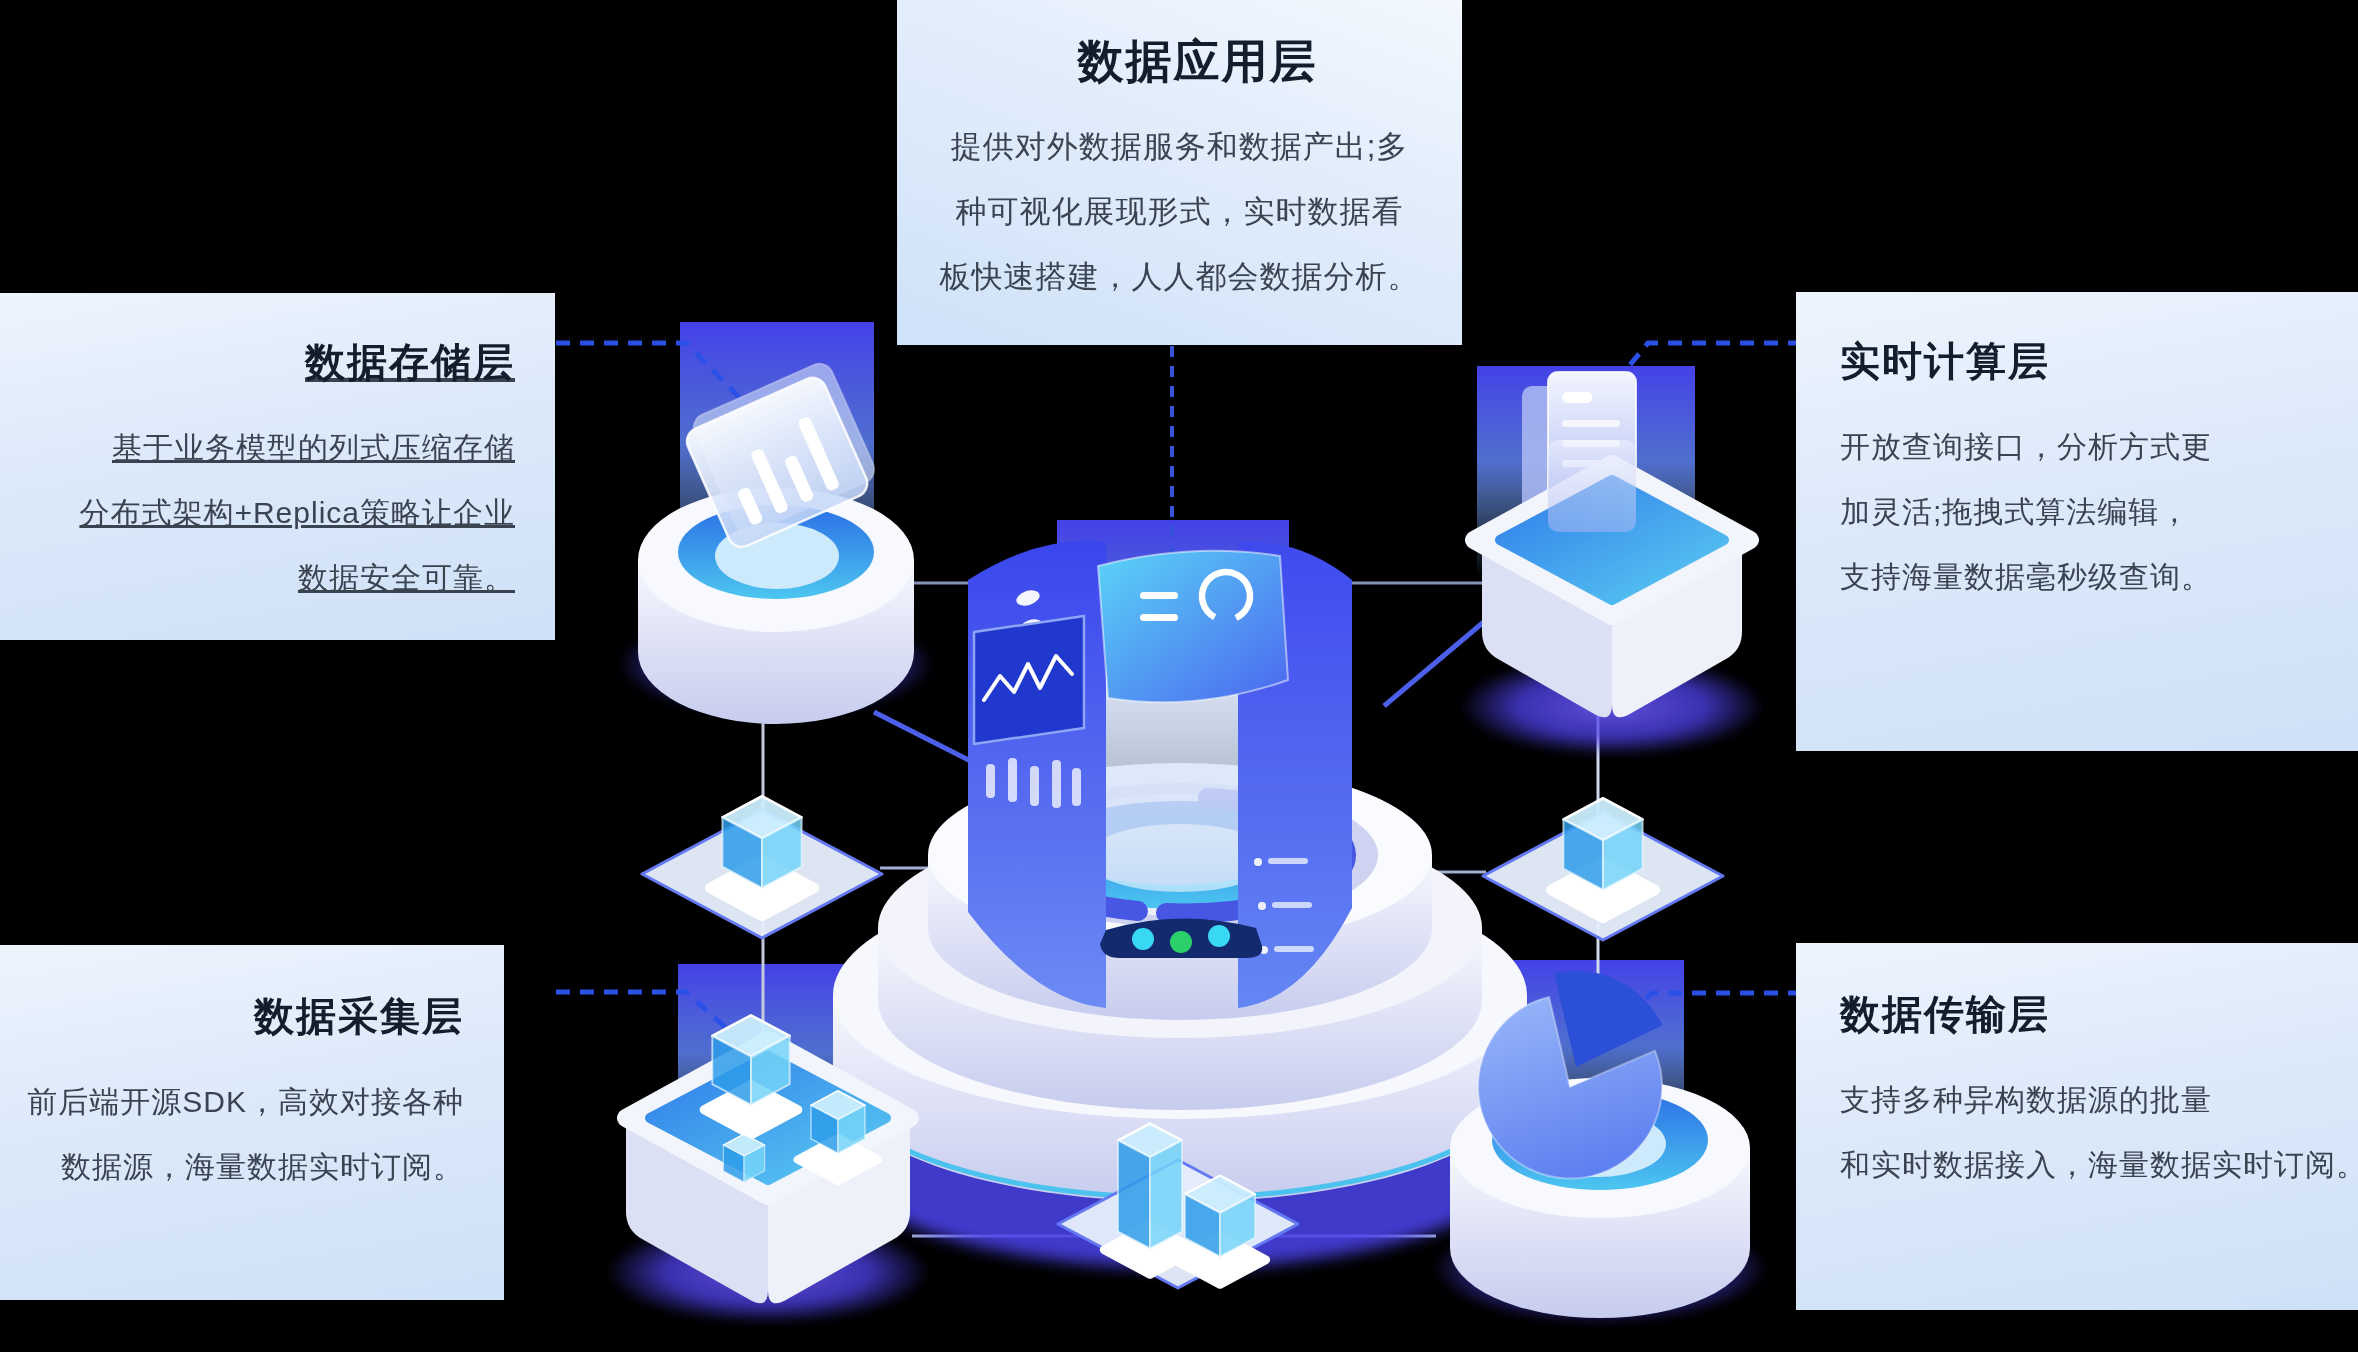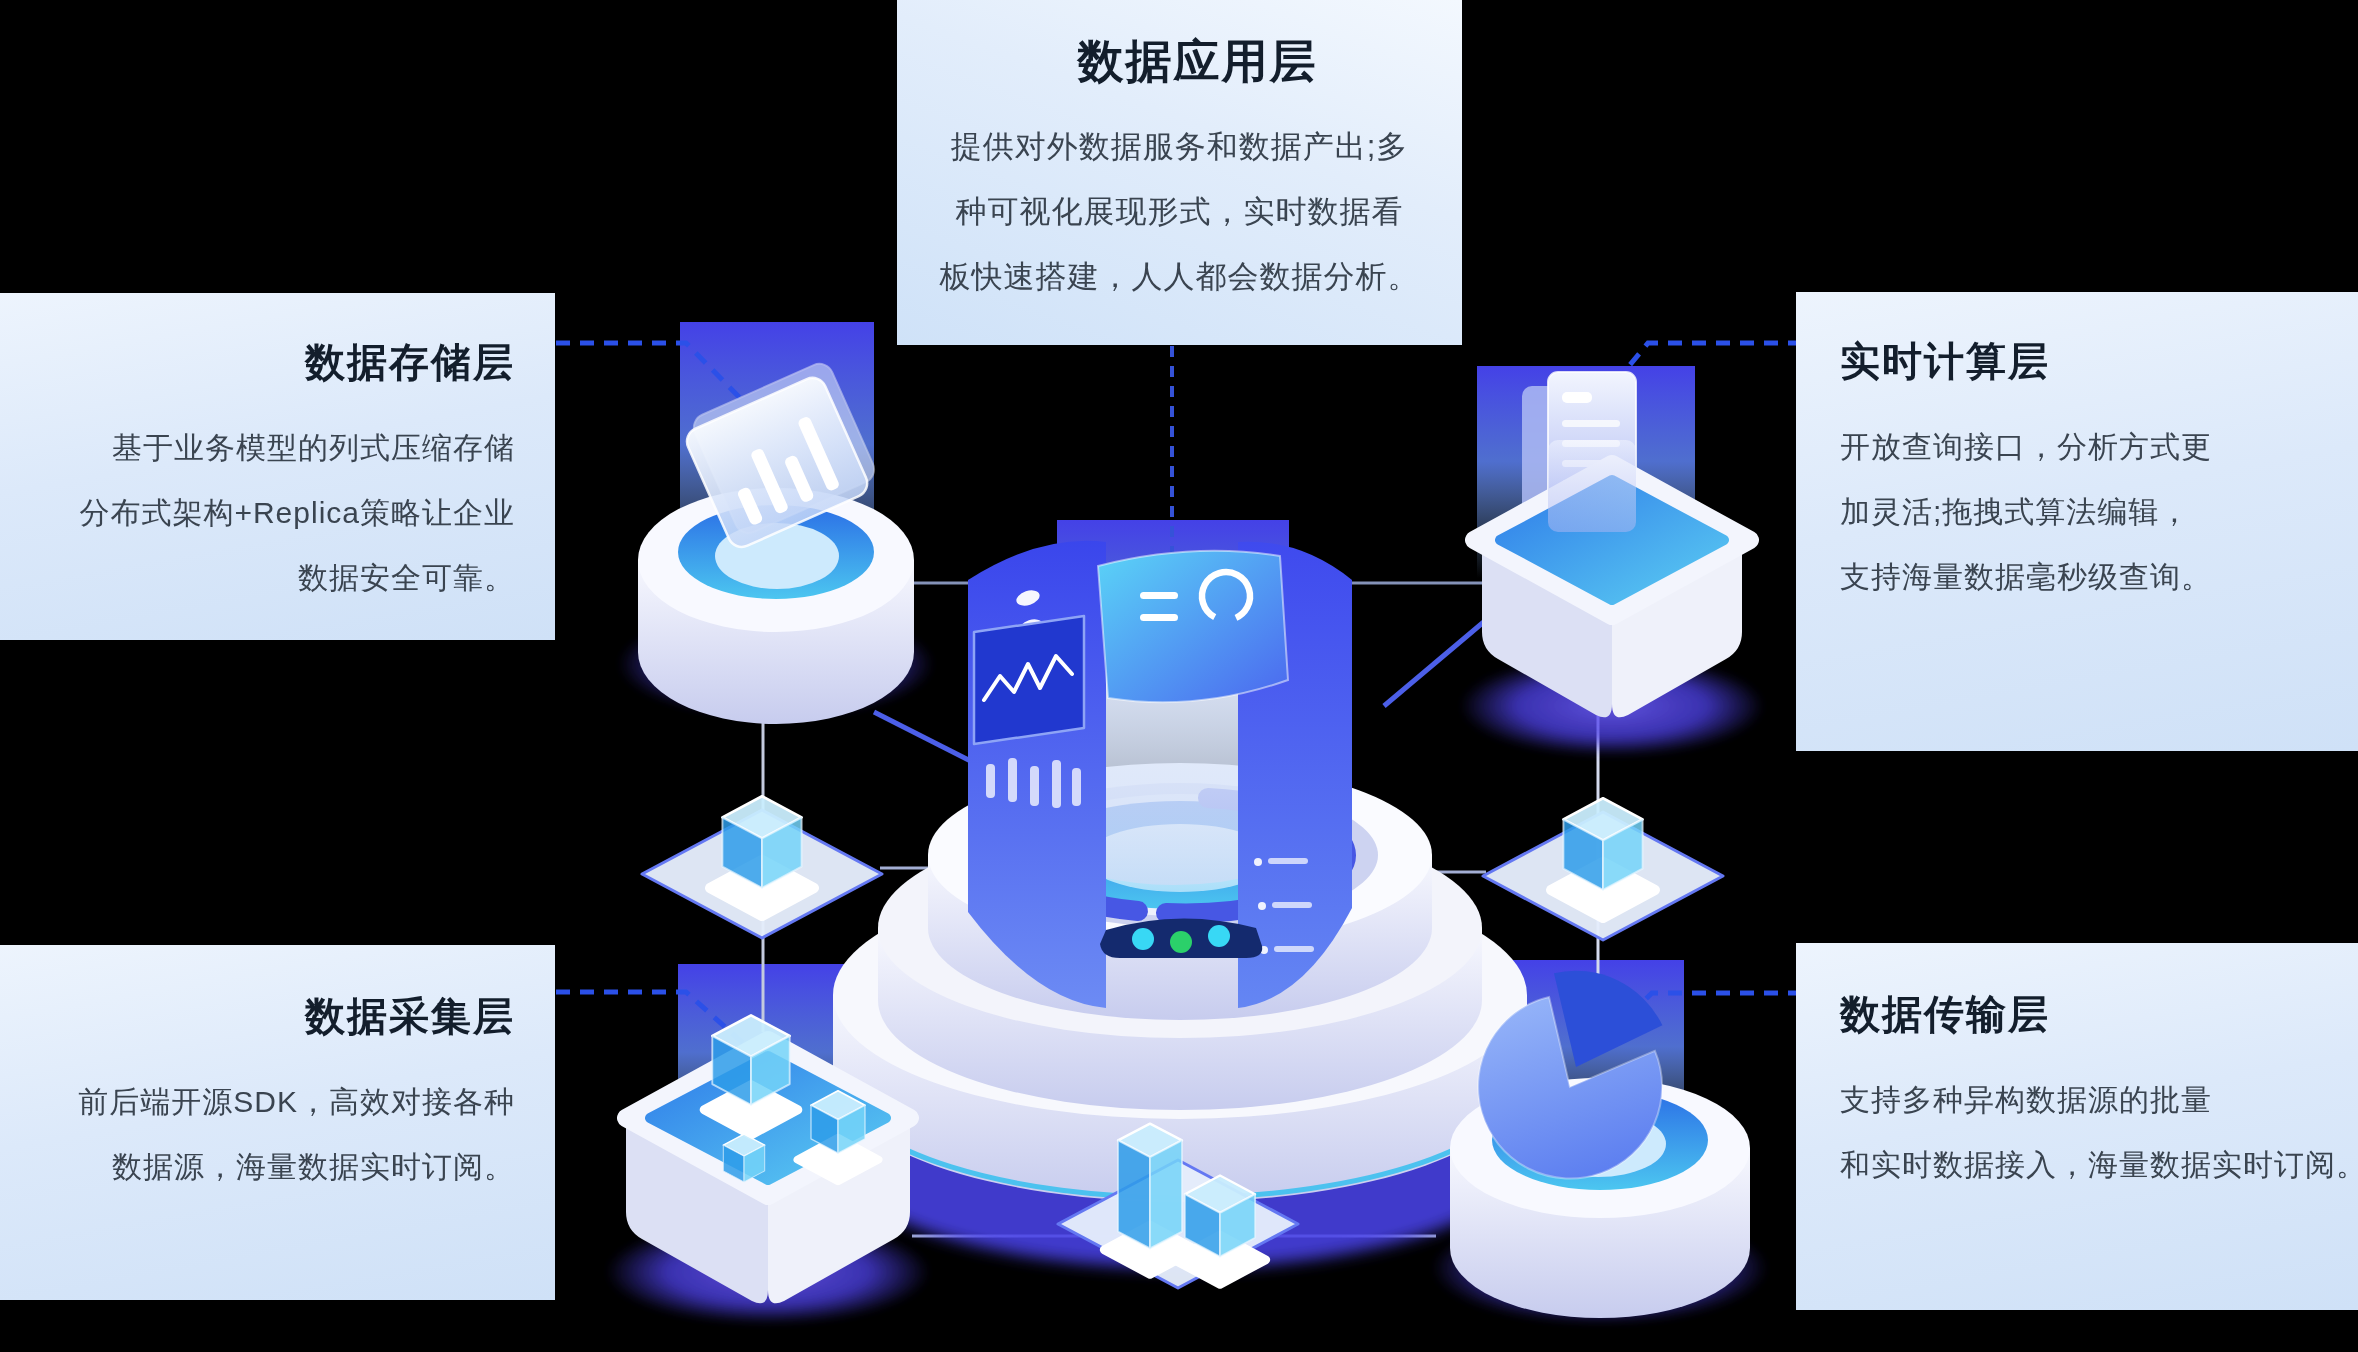--- a/index.html
+++ b/index.html
@@ -8,23 +8,23 @@
   .stage{position:absolute;inset:0;width:2358px;height:1352px;}
   .illu{position:absolute;left:0;top:0;}
   .card{position:absolute;background:linear-gradient(170deg,#edf4fd 0%,#dce9fa 45%,#cfe1f7 100%);
         color:#3a4450;}
   .card-title{font-size:40px;font-weight:700;color:#131e2c;letter-spacing:2px;line-height:50px;}
   .card-line{font-size:30px;line-height:65px;letter-spacing:1px;white-space:nowrap;}
   .card-app{left:897px;top:0;width:565px;height:345px;text-align:center;padding-top:36px;box-sizing:border-box;
             background:linear-gradient(200deg,#f3f8fe 0%,#e2edfb 40%,#cfe2f8 100%);}
   .card-app .card-title{font-size:46px;margin-bottom:26px;margin-left:36px;}
   .card-app .card-line{font-size:31px;}
-  .card-storage{left:0;top:293px;width:555px;height:347px;text-align:right;padding:44px 40px 0 0;box-sizing:border-box;}
+  .card-storage{left:0;top:293px;width:555px;height:347px;text-align:right;padding:44px 40px 0 0;box-sizing:border-box;text-decoration:underline;}
   .card-realtime{left:1796px;top:292px;width:562px;height:459px;text-align:left;padding:44px 0 0 44px;box-sizing:border-box;}
-  .card-collection{left:0;top:945px;width:555px;height:355px;text-align:right;padding:46px 40px 0 0;box-sizing:border-box;}
+  .card-collection{left:0;top:945px;width:504px;height:355px;text-align:right;padding:46px 40px 0 0;box-sizing:border-box;}
   .card-transmission{left:1796px;top:943px;width:562px;height:367px;text-align:left;padding:46px 4px 0 44px;box-sizing:border-box;}
   .card .card-title{margin-bottom:28px;}
 </style>
 </head>
 <body>
 
 <div class="stage">
 
 <svg class="illu" width="2358" height="1352" viewBox="0 0 2358 1352">
   <defs>

